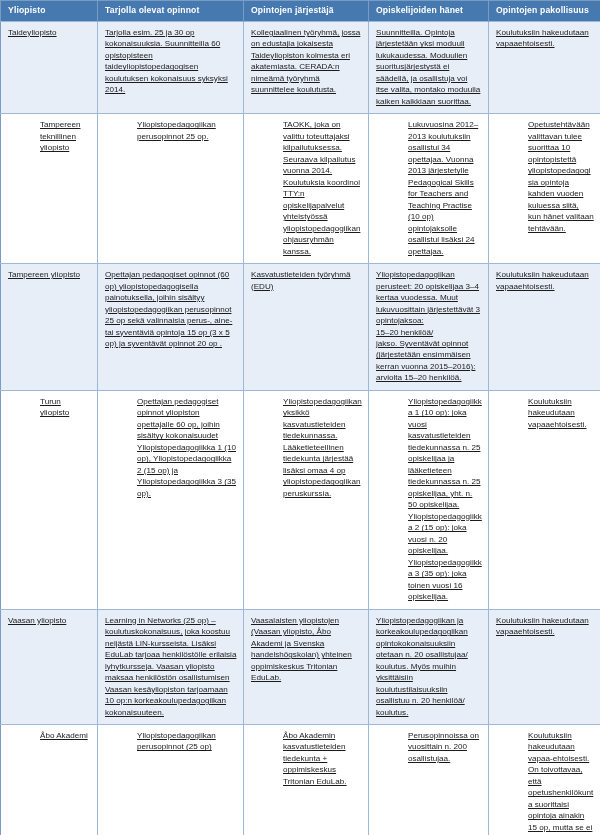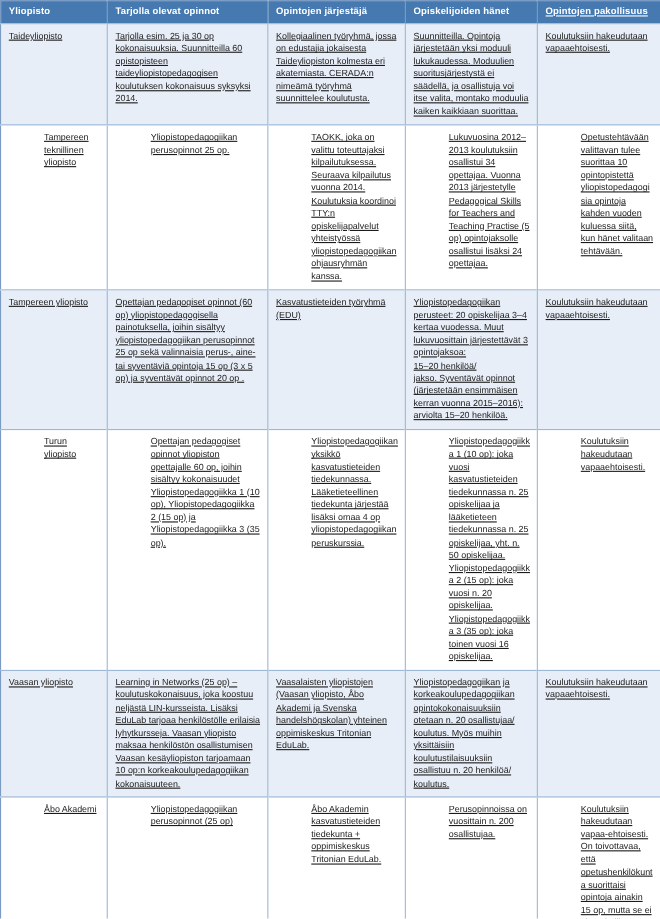--- a/index.html
+++ b/index.html
@@ -33,21 +33,21 @@
     font-size: 8.6px;
     font-weight: bold;
     text-align: left;
     padding: 5px 6px 5px 7px;
     line-height: 1.15;
     letter-spacing: 0.15px;
     border-right: 1px solid #7a9cc4;
     vertical-align: middle;
     white-space: nowrap;
   }
-  table.uni-table thead th:last-child { border-right: none; text-decoration: underline; }
+  table.uni-table thead th:last-child { border-right: none; }
 
   table.uni-table td {
     font-size: 8.1px;
     line-height: 1.42;
     padding: 5px 6px 6px 7px;
     vertical-align: top;
     border-right: 1px solid #9db8d6;
     border-top: 1px solid #9db8d6;
     word-wrap: break-word;
     overflow-wrap: break-word;
@@ -111,21 +111,21 @@
         <td>
             <span class="cell-text">Tampereen teknillinen yliopisto</span>
           </td>
         <td>
             <span class="cell-text">Yliopistopedagogiikan perusopinnot 25 op.</span>
           </td>
         <td>
             <span class="cell-text">TAOKK, joka on valittu toteuttajaksi kilpailutuksessa. Seuraava kilpailutus vuonna 2014. Koulutuksia koordinoi TTY:n opiskelijapalvelut yhteistyössä yliopistopedagogiikan ohjausryhmän kanssa.</span>
           </td>
         <td>
-            <span class="cell-text">Lukuvuosina 2012–2013 koulutuksiin osallistui 34 opettajaa. Vuonna 2013 järjestetylle Pedagogical Skills for Teachers and Teaching Practise (5 op) opintojaksolle osallistui lisäksi 24 opettajaa.</span>
+            <span class="cell-text">Lukuvuosina 2012–2013 koulutuksiin osallistui 34 opettajaa. Vuonna 2013 järjestetylle Pedagogical Skills for Teachers and Teaching Practise (10 op) opintojaksolle osallistui lisäksi 24 opettajaa.</span>
           </td>
         <td>
             <span class="cell-text">Opetustehtävään valittavan tulee suorittaa 10 opintopistettä yliopistopedagogisia opintoja kahden vuoden kuluessa siitä, kun hänet valitaan tehtävään.</span>
           </td>
       </tr>
       <tr class="row-tint">
         <td>
             <span class="cell-text">Tampereen yliopisto</span>
           </td>
         <td>

